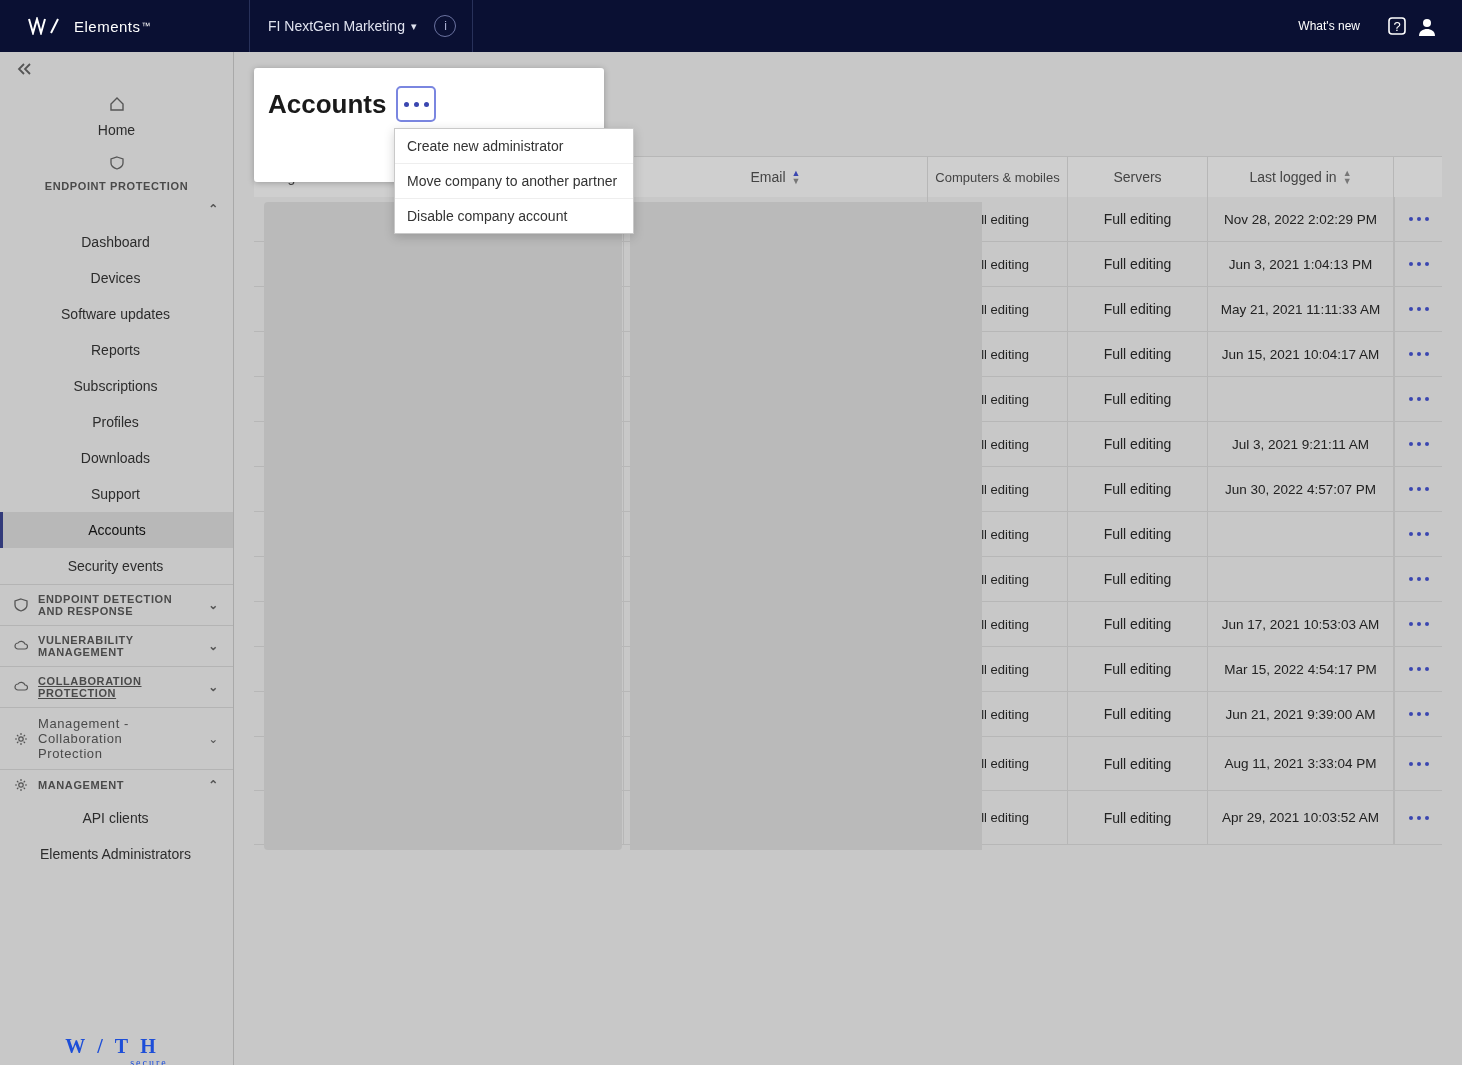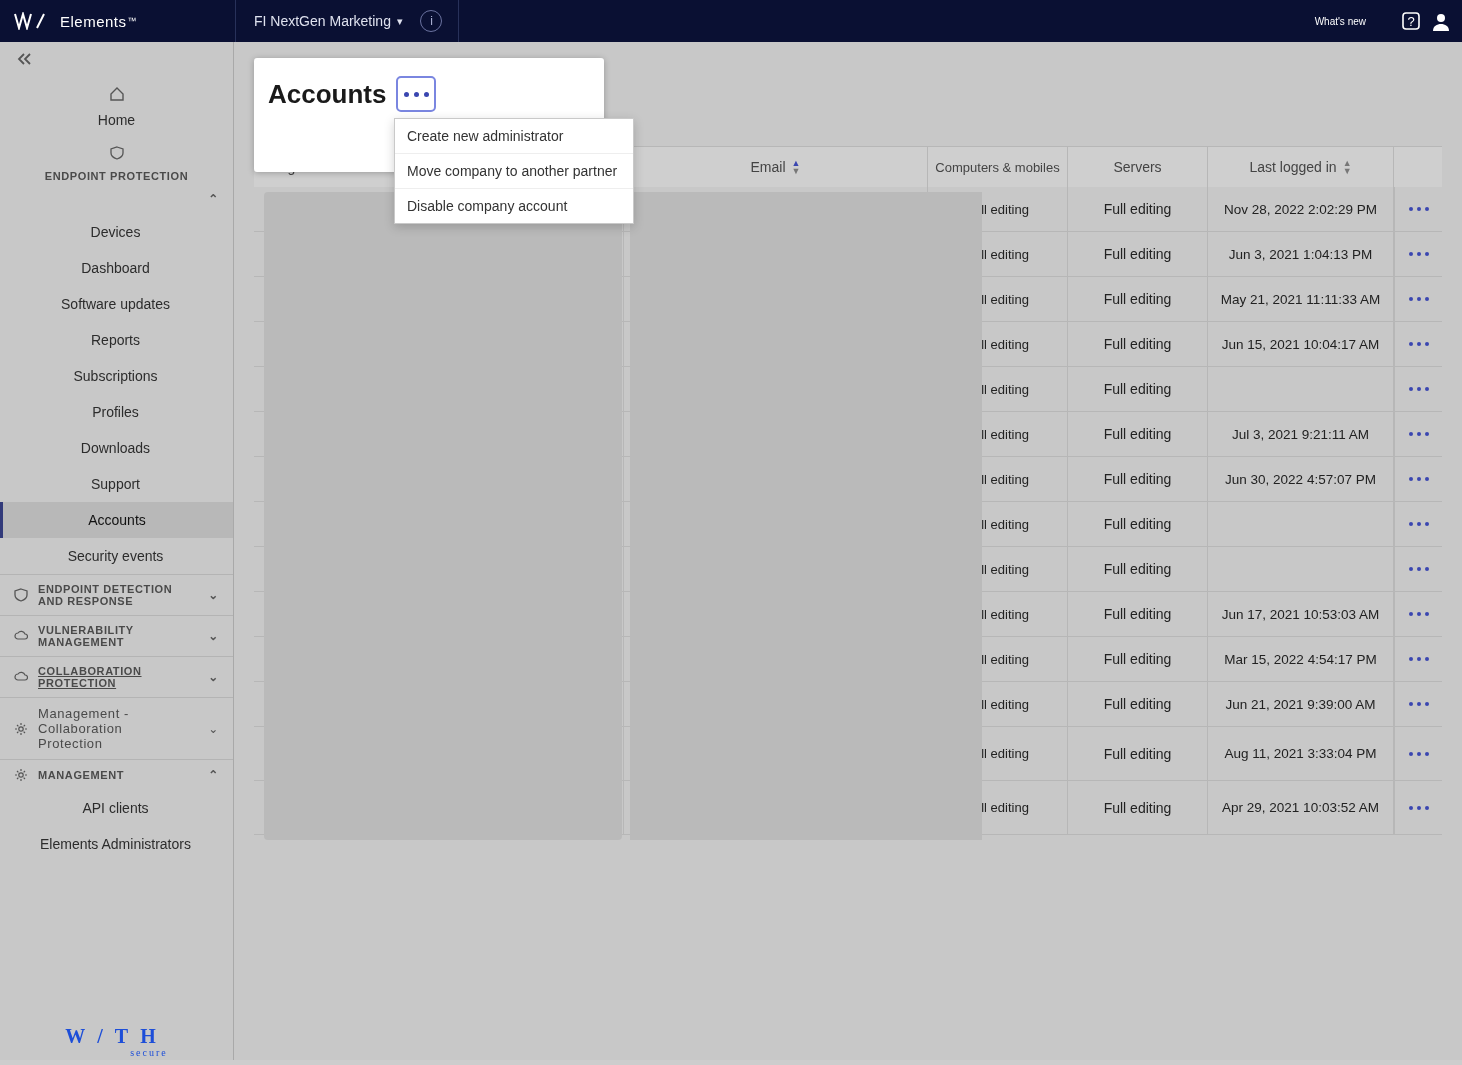--- a/index.html
+++ b/index.html
@@ -13,38 +13,38 @@
     --row-border:#b7b7b7;
     --popup-bg:#ffffff;
     --blue:#3a46b0;
   }
   *{box-sizing:border-box;}
   html,body{margin:0;padding:0;font-family:Arial,Helvetica,sans-serif;font-size:14px;color:var(--text);background:var(--bg);}
   body{width:1462px;height:1065px;overflow:hidden;position:relative;}
 
   
   .topbar{
-    height:42px;background:var(--header);color:#fff;display:flex;align-items:center;
-    padding:0 10px;
+    height:52px;background:var(--header);color:#fff;display:flex;align-items:center;
+    padding:0 24px;
   }
   .brand{display:flex;align-items:center;font-size:15px;letter-spacing:0.5px;padding-left:4px;width:225px;}
   .brand .tm{font-size:9px;vertical-align:super;margin-left:1px;}
   .brand svg{margin-right:6px;}
   .scope{
     border-left:1px solid #28315a;height:100%;display:flex;align-items:center;
     padding:0 18px;color:#dfe2ef;font-size:14px;gap:6px;
   }
   .scope .chev{font-size:11px;}
   .scope-info{
     width:22px;height:22px;border-radius:50%;border:1.2px solid #6a72a0;color:#aeb4d6;
     display:flex;align-items:center;justify-content:center;font-size:12px;margin-left:auto;margin-right:6px;
   }
   .scope-wrap{display:flex;align-items:center;height:100%;border-right:1px solid #28315a;padding-right:10px;}
   .top-spacer{flex:1;}
-  .whatsnew{color:#fff;font-size:10px;margin-right:26px;}
+  .whatsnew{color:#fff;font-size:12px;margin-right:18px;}
   .help-icon,.user-icon{width:22px;height:22px;display:flex;align-items:center;justify-content:center;margin-left:8px;}
 
   
   .layout{display:flex;height:calc(100% - 47px);}
   .sidebar{
     width:234px;background:var(--sidebar);border-right:1px solid #a9a9a9;
     display:flex;flex-direction:column;position:relative;
   }
   .collapse-row{height:34px;display:flex;align-items:center;padding-left:16px;color:#4a4a4a;}
   .nav-item{
@@ -191,24 +191,24 @@
 
     <div class="section-head first">
       <svg width="14" height="14" viewBox="0 0 14 14">
           <path d="M7 1 L13 3 V7c0 3-3 5-6 6C4 12 1 10 1 7V3Z" fill="none" stroke="#555" stroke-width="1.3"></path>
         </svg>
       <span>ENDPOINT PROTECTION</span>
       <span class="exp">⌃</span>
     </div>
     <div class="sub-items" id="sec0-items">
         <div class="nav-item">
+          <span>Dashboard</span>
+        </div>
+        <div class="nav-item">
           <span>Devices</span>
-        </div>
-        <div class="nav-item">
-          <span>Dashboard</span>
         </div>
         <div class="nav-item">
           <span>Software updates</span>
         </div>
         <div class="nav-item">
           <span>Reports</span>
         </div>
         <div class="nav-item">
           <span>Subscriptions</span>
         </div>

